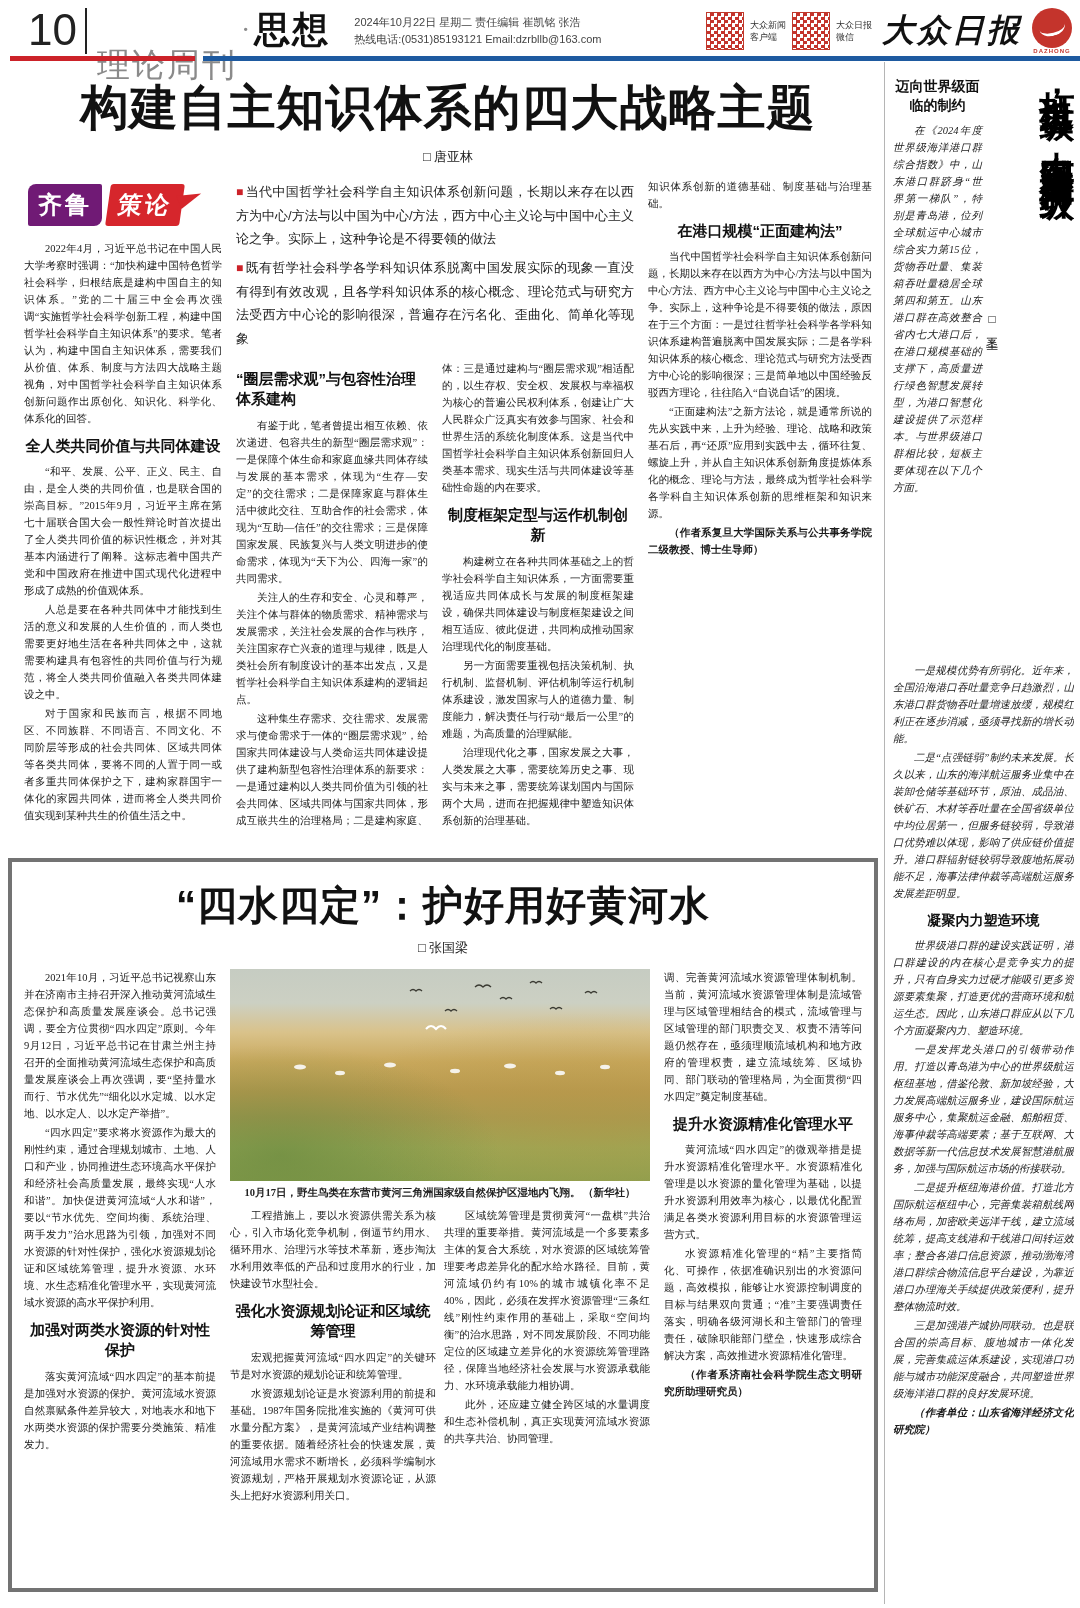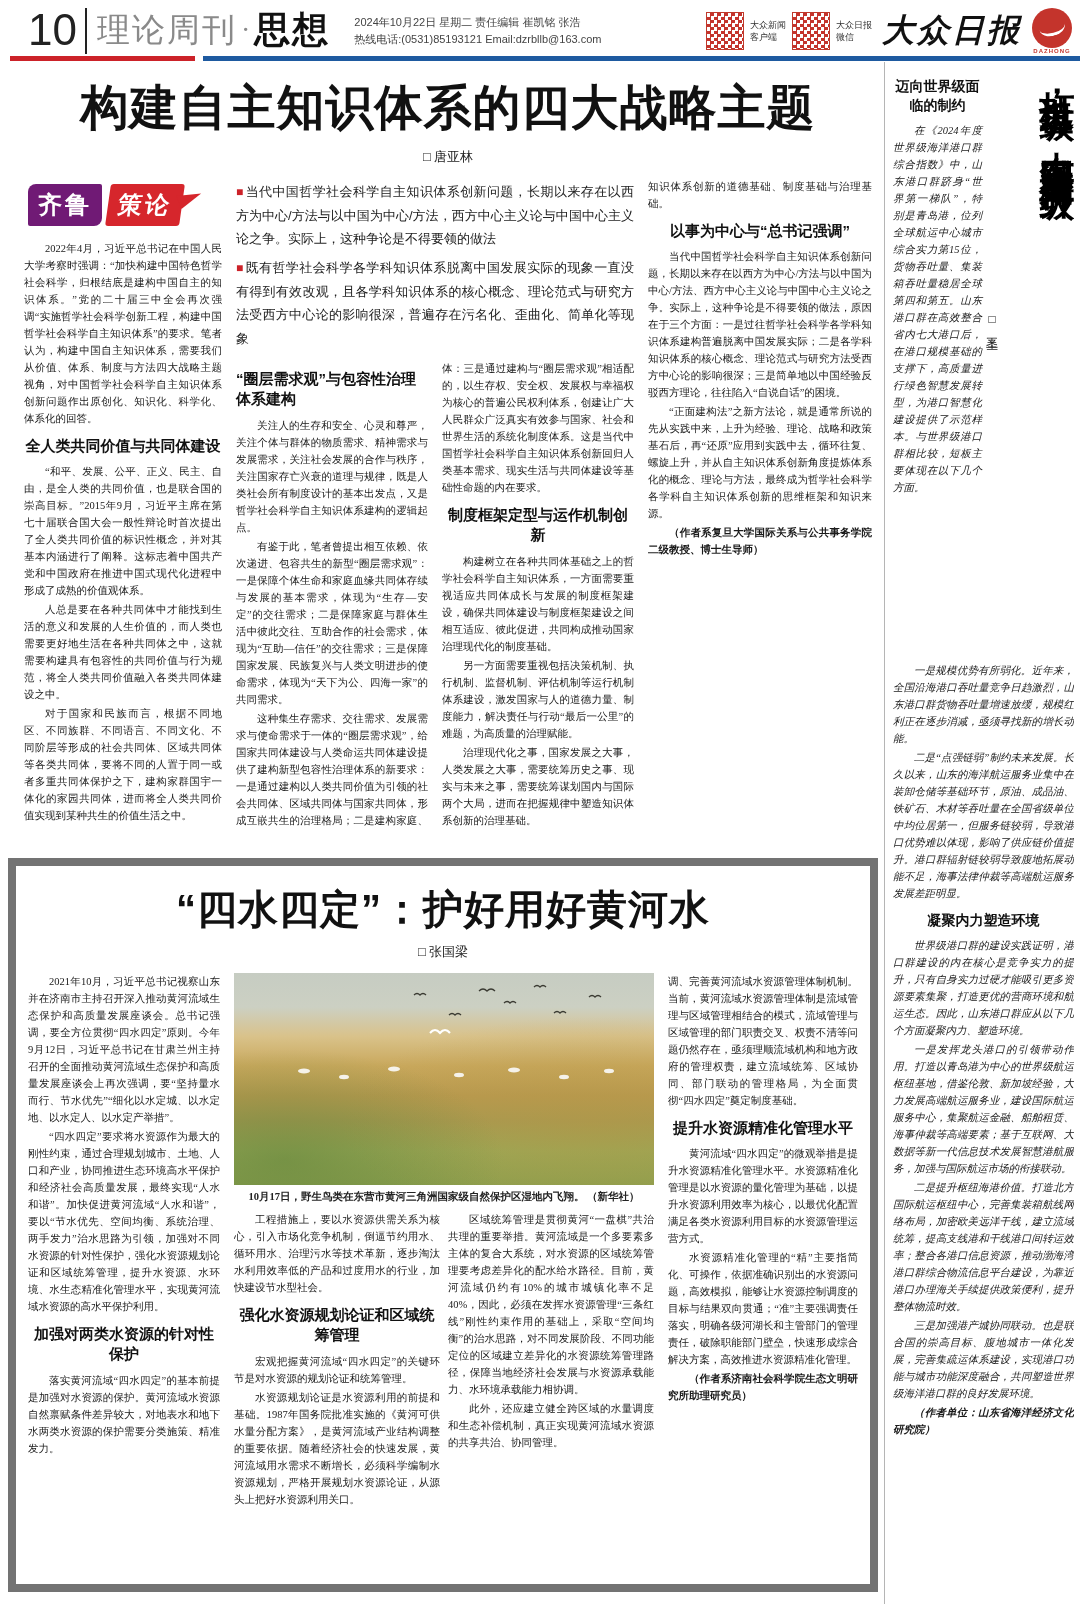--- a/index.html
+++ b/index.html
@@ -5,21 +5,21 @@
   * { margin:0; padding:0; box-sizing:border-box; }
   html,body { background:#fff; }
   body {
     width:1080px; height:1608px; overflow:hidden; position:relative;
     font-family:"Liberation Serif","DejaVu Serif",serif; color:#1a1a1a;
   }
   
   .hdr { height:62px; position:relative; padding:6px 0 0 10px; display:flex; align-items:flex-start; }
   .hdr-pagenum { font-family:"Liberation Sans",sans-serif; font-size:44px; line-height:48px; color:#222; font-weight:400; padding:0 8px 0 18px; }
   .hdr-bar { width:2px; height:46px; background:#222; margin:2px 10px 0 0; }
-  .hdr-section { font-family:Liberation Serif, serif; font-size:33px; line-height:48px; color:#8a8a8a; letter-spacing:2px; }
+  .hdr-section { font-family:Liberation Serif, serif; font-size:33px; line-height:48px; color:#8a8a8a; letter-spacing:2px;margin-top:35px; }
   .hdr-dot { color:#8a8a8a; font-size:28px; margin:0 4px; line-height:48px; }
   .hdr-subsection { font-family:"Liberation Sans",sans-serif; font-weight:bold; font-size:36px; line-height:48px; color:#111; letter-spacing:2px; }
   .hdr-info { margin-left:24px; padding-top:8px; font-family:"Liberation Sans",sans-serif; font-size:11px; color:#444; line-height:17px; }
   .hdr-right { position:absolute; right:8px; top:8px; display:flex; align-items:center; gap:6px; }
   .qr { width:38px; height:38px; border:1px solid #c0392b;
         background-image:repeating-conic-gradient(#c4342c 0% 25%, #fff 0% 50%);
         background-size:7px 7px; }
   .qr-label { font-size:9px; color:#333; line-height:12px; }
   .brand-script { font-family:"DejaVu Serif",serif; font-style:italic; font-weight:bold; font-size:32px; color:#111; letter-spacing:3px; margin:0 4px; }
   .brand-logo { display:flex; flex-direction:column; align-items:center; }
@@ -56,21 +56,21 @@
   .mid-cols { display:flex; gap:14px; }
   .mid-cols > div { flex:1; }
 
   
   .badge { display:flex; align-items:center; margin:6px 4px 14px; }
   .badge-qi { background:#701a75; color:#fff; font-family:"Liberation Sans",sans-serif; font-weight:bold; font-size:24px; letter-spacing:3px; padding:5px 10px; border-radius:8px 2px 8px 2px; }
   .badge-ce { background:#d6262c; color:#fff; font-family:"Liberation Sans",sans-serif; font-weight:bold; font-size:24px; letter-spacing:3px; padding:5px 10px; margin-left:6px; transform:skewX(-8deg); border-radius:3px; }
   .badge-pen { width:0; height:0; border-left:24px solid #d6262c; border-top:7px solid transparent; border-bottom:7px solid transparent; transform:rotate(-22deg); margin-left:-4px; margin-top:-14px; }
 
   
-  .water { border:8px solid #737373; margin:4px 6px 0 8px; height:734px; padding:4px 12px; overflow:hidden; }
+  .water { border:4px solid #737373; margin:4px 6px 0 8px; height:734px; padding:4px 12px; overflow:hidden; }
   .wa-headline { font-family:"Liberation Sans",sans-serif; font-weight:900; font-size:40px; text-align:center; color:#111; margin:12px 0 6px; letter-spacing:1px; }
   .wa-cols { display:flex; gap:14px; height:606px; overflow:hidden; }
   .wa-col1 { width:192px; }
   .wa-mid  { width:420px; }
   .wa-col4 { flex:1; }
   .photo { height:212px; position:relative; overflow:hidden;
     background:
       radial-gradient(ellipse at 12% 88%, rgba(92,130,58,.55), transparent 42%),
       radial-gradient(ellipse at 85% 70%, rgba(180,150,70,.45), transparent 50%),
       linear-gradient(180deg,#c6ccc2 0%,#ccd0c3 16%,#d9c28a 30%,#c9a85c 44%,#b99a4f 58%,#a89a50 70%,#9aa855 84%,#8da04e 100%);
@@ -157,37 +157,37 @@
             <p class="bullet">
               <span class="sq">■</span><span>当代中国哲学社会科学自主知识体系创新问题，长期以来存在以西方为中心/方法与以中国为中心/方法，西方中心主义论与中国中心主义论之争。实际上，这种争论是不得要领的做法</span>
             </p>
             <p class="bullet">
               <span class="sq">■</span><span>既有哲学社会科学各学科知识体系脱离中国发展实际的现象一直没有得到有效改观，且各学科知识体系的核心概念、理论范式与研究方法受西方中心论的影响很深，普遍存在污名化、歪曲化、简单化等现象</span>
             </p>
           </div>
           <div class="mid-cols">
             <div>
               <div class="subhead left">“圈层需求观”与包容性治理体系建构</div>
+              <p class="body">有鉴于此，笔者曾提出相互依赖、依次递进、包容共生的新型“圈层需求观”：一是保障个体生命和家庭血缘共同体存续与发展的基本需求，体现为“生存—安定”的交往需求；二是保障家庭与群体生活中彼此交往、互助合作的社会需求，体现为“互助—信任”的交往需求；三是保障国家发展、民族复兴与人类文明进步的使命需求，体现为“天下为公、四海一家”的共同需求。</p>
               <p class="body">关注人的生存和安全、心灵和尊严，关注个体与群体的物质需求、精神需求与发展需求，关注社会发展的合作与秩序，关注国家存亡兴衰的道理与规律，既是人类社会所有制度设计的基本出发点，又是哲学社会科学自主知识体系建构的逻辑起点。</p>
-              <p class="body">有鉴于此，笔者曾提出相互依赖、依次递进、包容共生的新型“圈层需求观”：一是保障个体生命和家庭血缘共同体存续与发展的基本需求，体现为“生存—安定”的交往需求；二是保障家庭与群体生活中彼此交往、互助合作的社会需求，体现为“互助—信任”的交往需求；三是保障国家发展、民族复兴与人类文明进步的使命需求，体现为“天下为公、四海一家”的共同需求。</p>
               <p class="body">这种集生存需求、交往需求、发展需求与使命需求于一体的“圈层需求观”，给国家共同体建设与人类命运共同体建设提供了建构新型包容性治理体系的新要求：一是通过建构以人类共同价值为引领的社会共同体、区域共同体与国家共同体，形成互嵌共生的治理格局；二是建构家庭、家族、群体、国家与国际社会协同联动的关系网络，建构包括生活共同体、社区共同体、情感共同体、乡村共同体与城市共同体、区域共同体在内的各种共同体形态，形成多元化、层级化、圈层化的治理体系。</p>
             </div>
             <div>
               <p class="body noindent">体：三是通过建构与“圈层需求观”相适配的，以生存权、安全权、发展权与幸福权为核心的普遍公民权利体系，创建让广大人民群众广泛真实有效参与国家、社会和世界生活的系统化制度体系。这是当代中国哲学社会科学自主知识体系创新回归人类基本需求、现实生活与共同体建设等基础性命题的内在要求。</p>
               <div class="subhead">制度框架定型与运作机制创新</div>
               <p class="body">构建树立在各种共同体基础之上的哲学社会科学自主知识体系，一方面需要重视适应共同体成长与发展的制度框架建设，确保共同体建设与制度框架建设之间相互适应、彼此促进，共同构成推动国家治理现代化的制度基础。</p>
               <p class="body">另一方面需要重视包括决策机制、执行机制、监督机制、评估机制等运行机制体系建设，激发国家与人的道德力量、制度能力，解决责任与行动“最后一公里”的难题，为高质量的治理赋能。</p>
               <p class="body">治理现代化之事，国家发展之大事，人类发展之大事，需要统筹历史之事、现实与未来之事，需要统筹谋划国内与国际两个大局，进而在把握规律中塑造知识体系创新的治理基础。</p>
             </div>
           </div>
         </div>
 
         <div class="ta-col4">
           <p class="body noindent">知识体系创新的道德基础、制度基础与治理基础。</p>
-          <div class="subhead">以事为中心与“总书记强调”</div>
+          <div class="subhead">在港口规模“正面建构法”</div>
           <p class="body">当代中国哲学社会科学自主知识体系创新问题，长期以来存在以西方为中心/方法与以中国为中心/方法、西方中心主义论与中国中心主义论之争。实际上，这种争论是不得要领的做法，原因在于三个方面：一是过往哲学社会科学各学科知识体系建构普遍脱离中国发展实际；二是各学科知识体系的核心概念、理论范式与研究方法受西方中心论的影响很深；三是简单地以中国经验反驳西方理论，往往陷入“自说自话”的困境。</p>
           <p class="body">“正面建构法”之新方法论，就是通常所说的先从实践中来，上升为经验、理论、战略和政策基石后，再“还原”应用到实践中去，循环往复、螺旋上升，并从自主知识体系创新角度提炼体系化的概念、理论与方法，最终成为哲学社会科学各学科自主知识体系创新的思维框架和知识来源。</p>
           <p class="body attr">（作者系复旦大学国际关系与公共事务学院二级教授、博士生导师）</p>
         </div>
 
       </div>
     </div>
 
     <div class="water">
       <div class="wa-headline">“四水四定”：护好用好黄河水</div>

